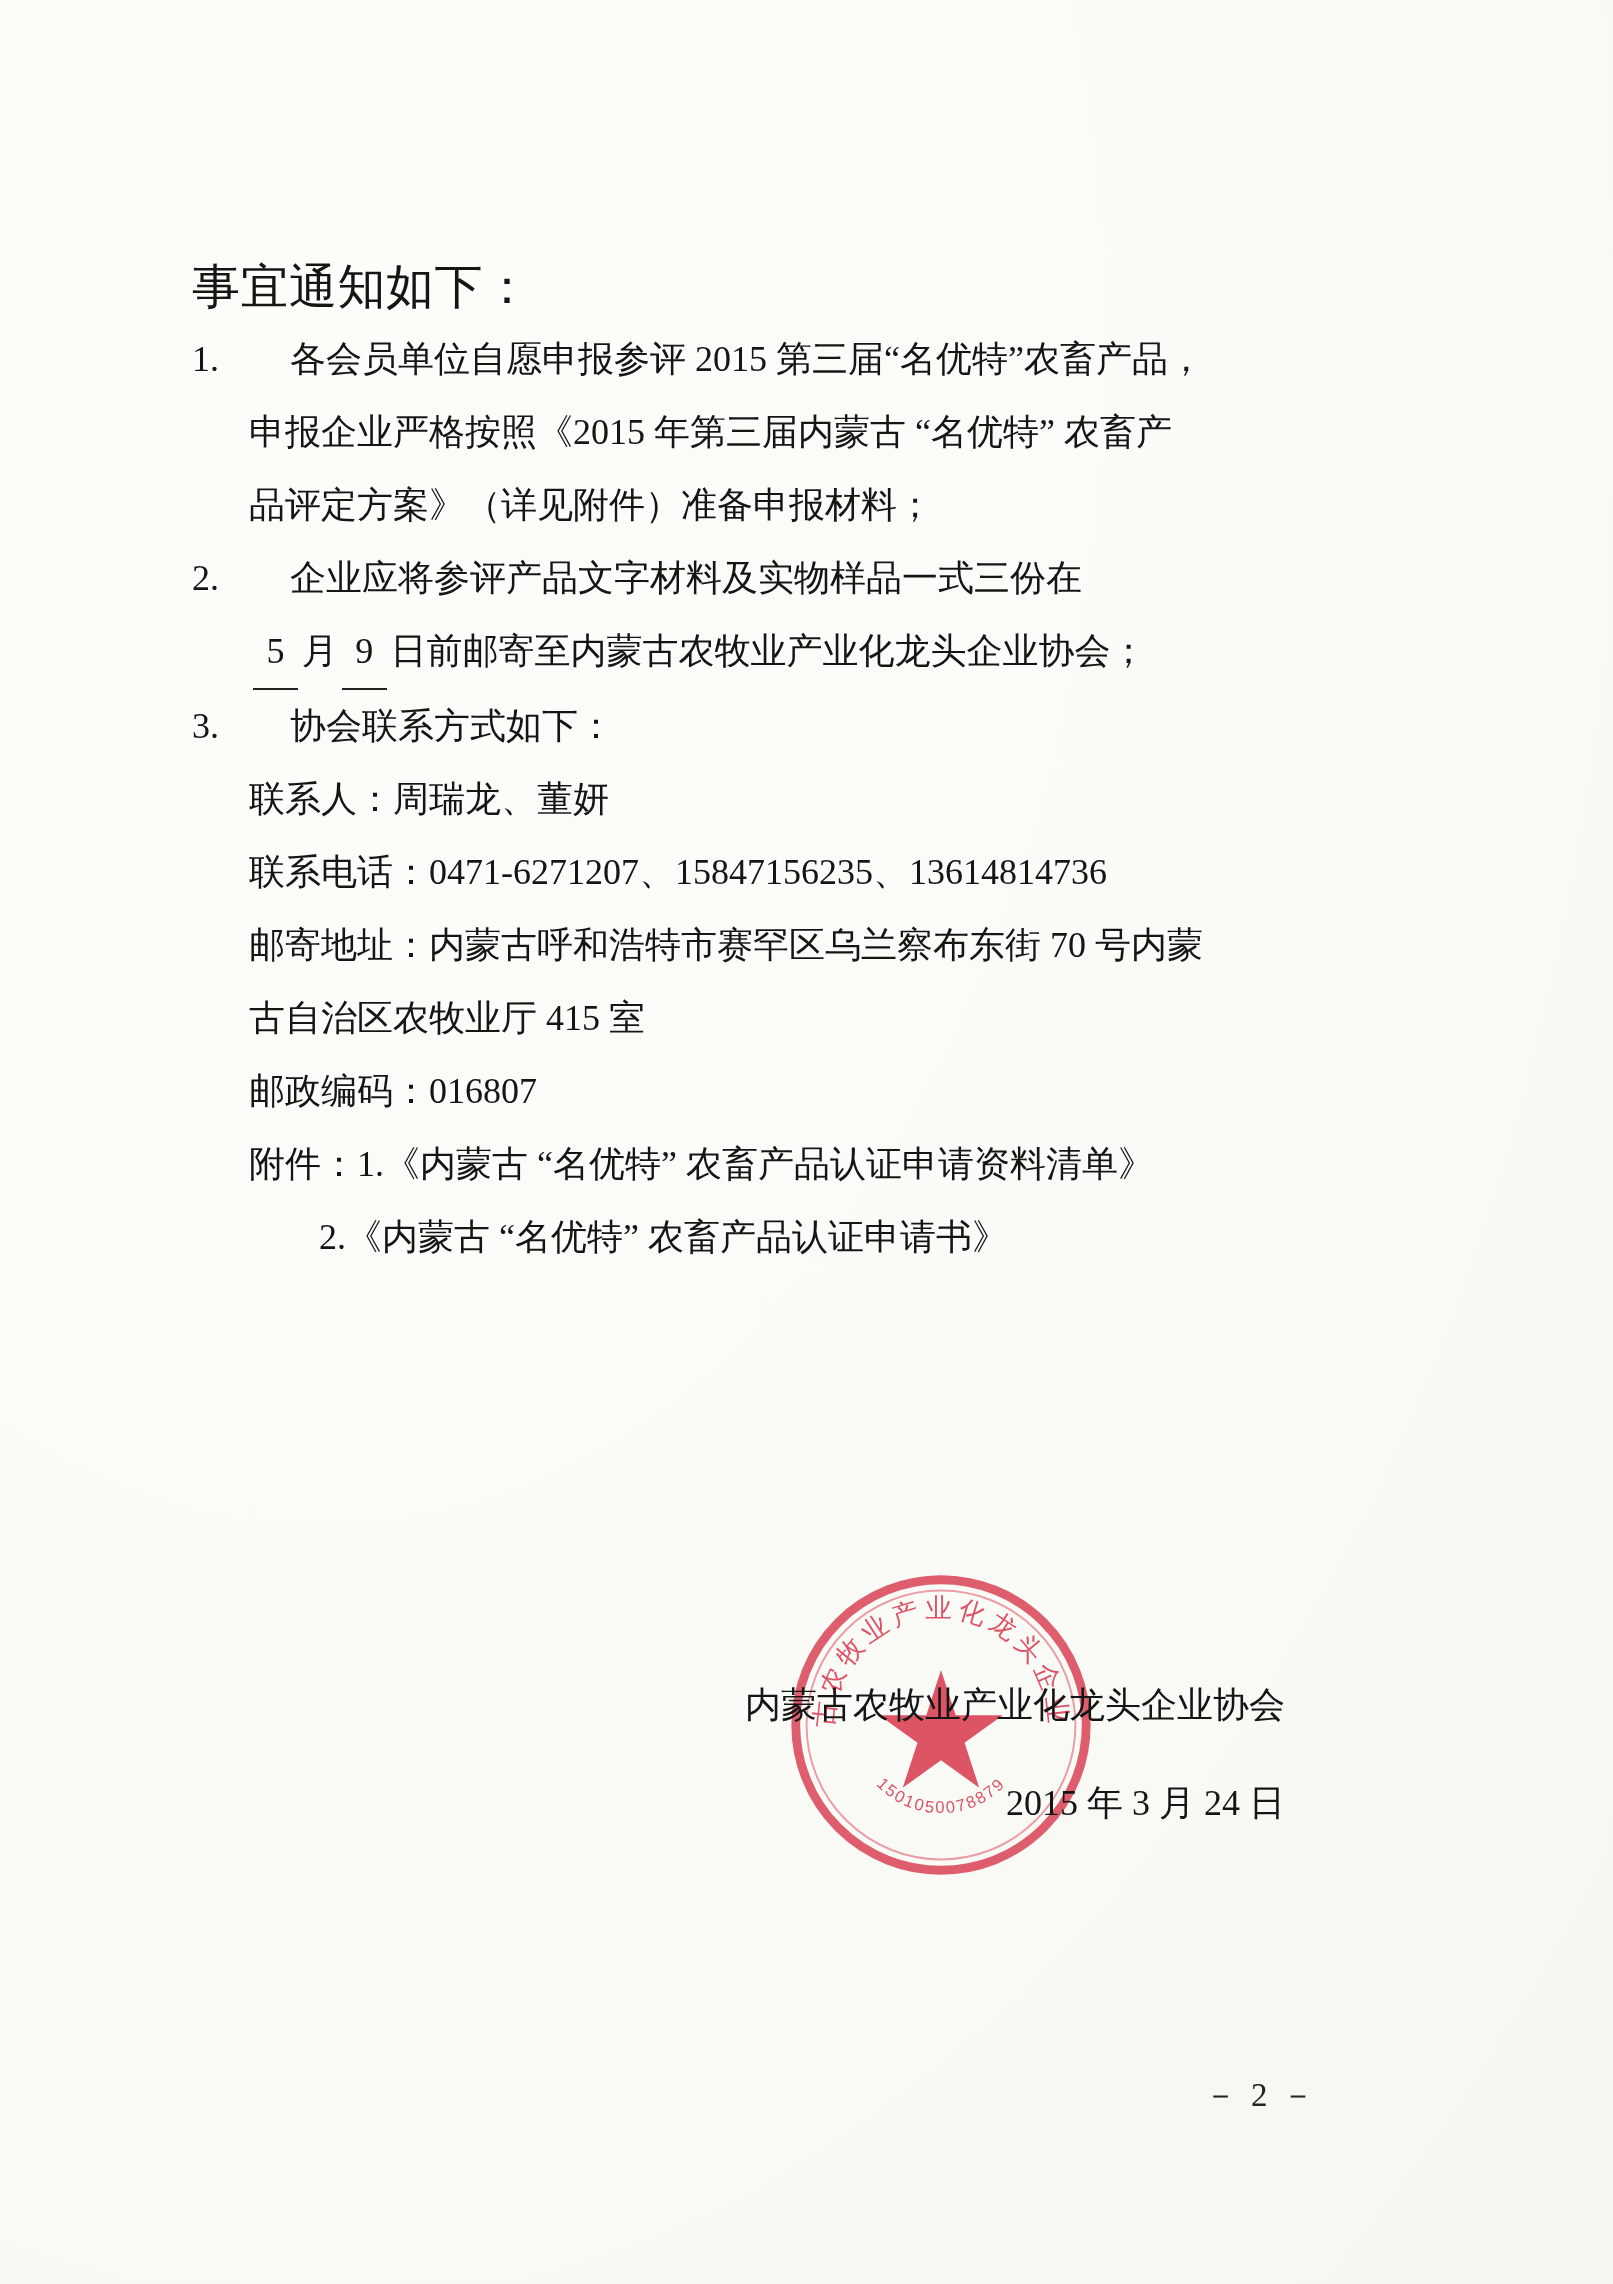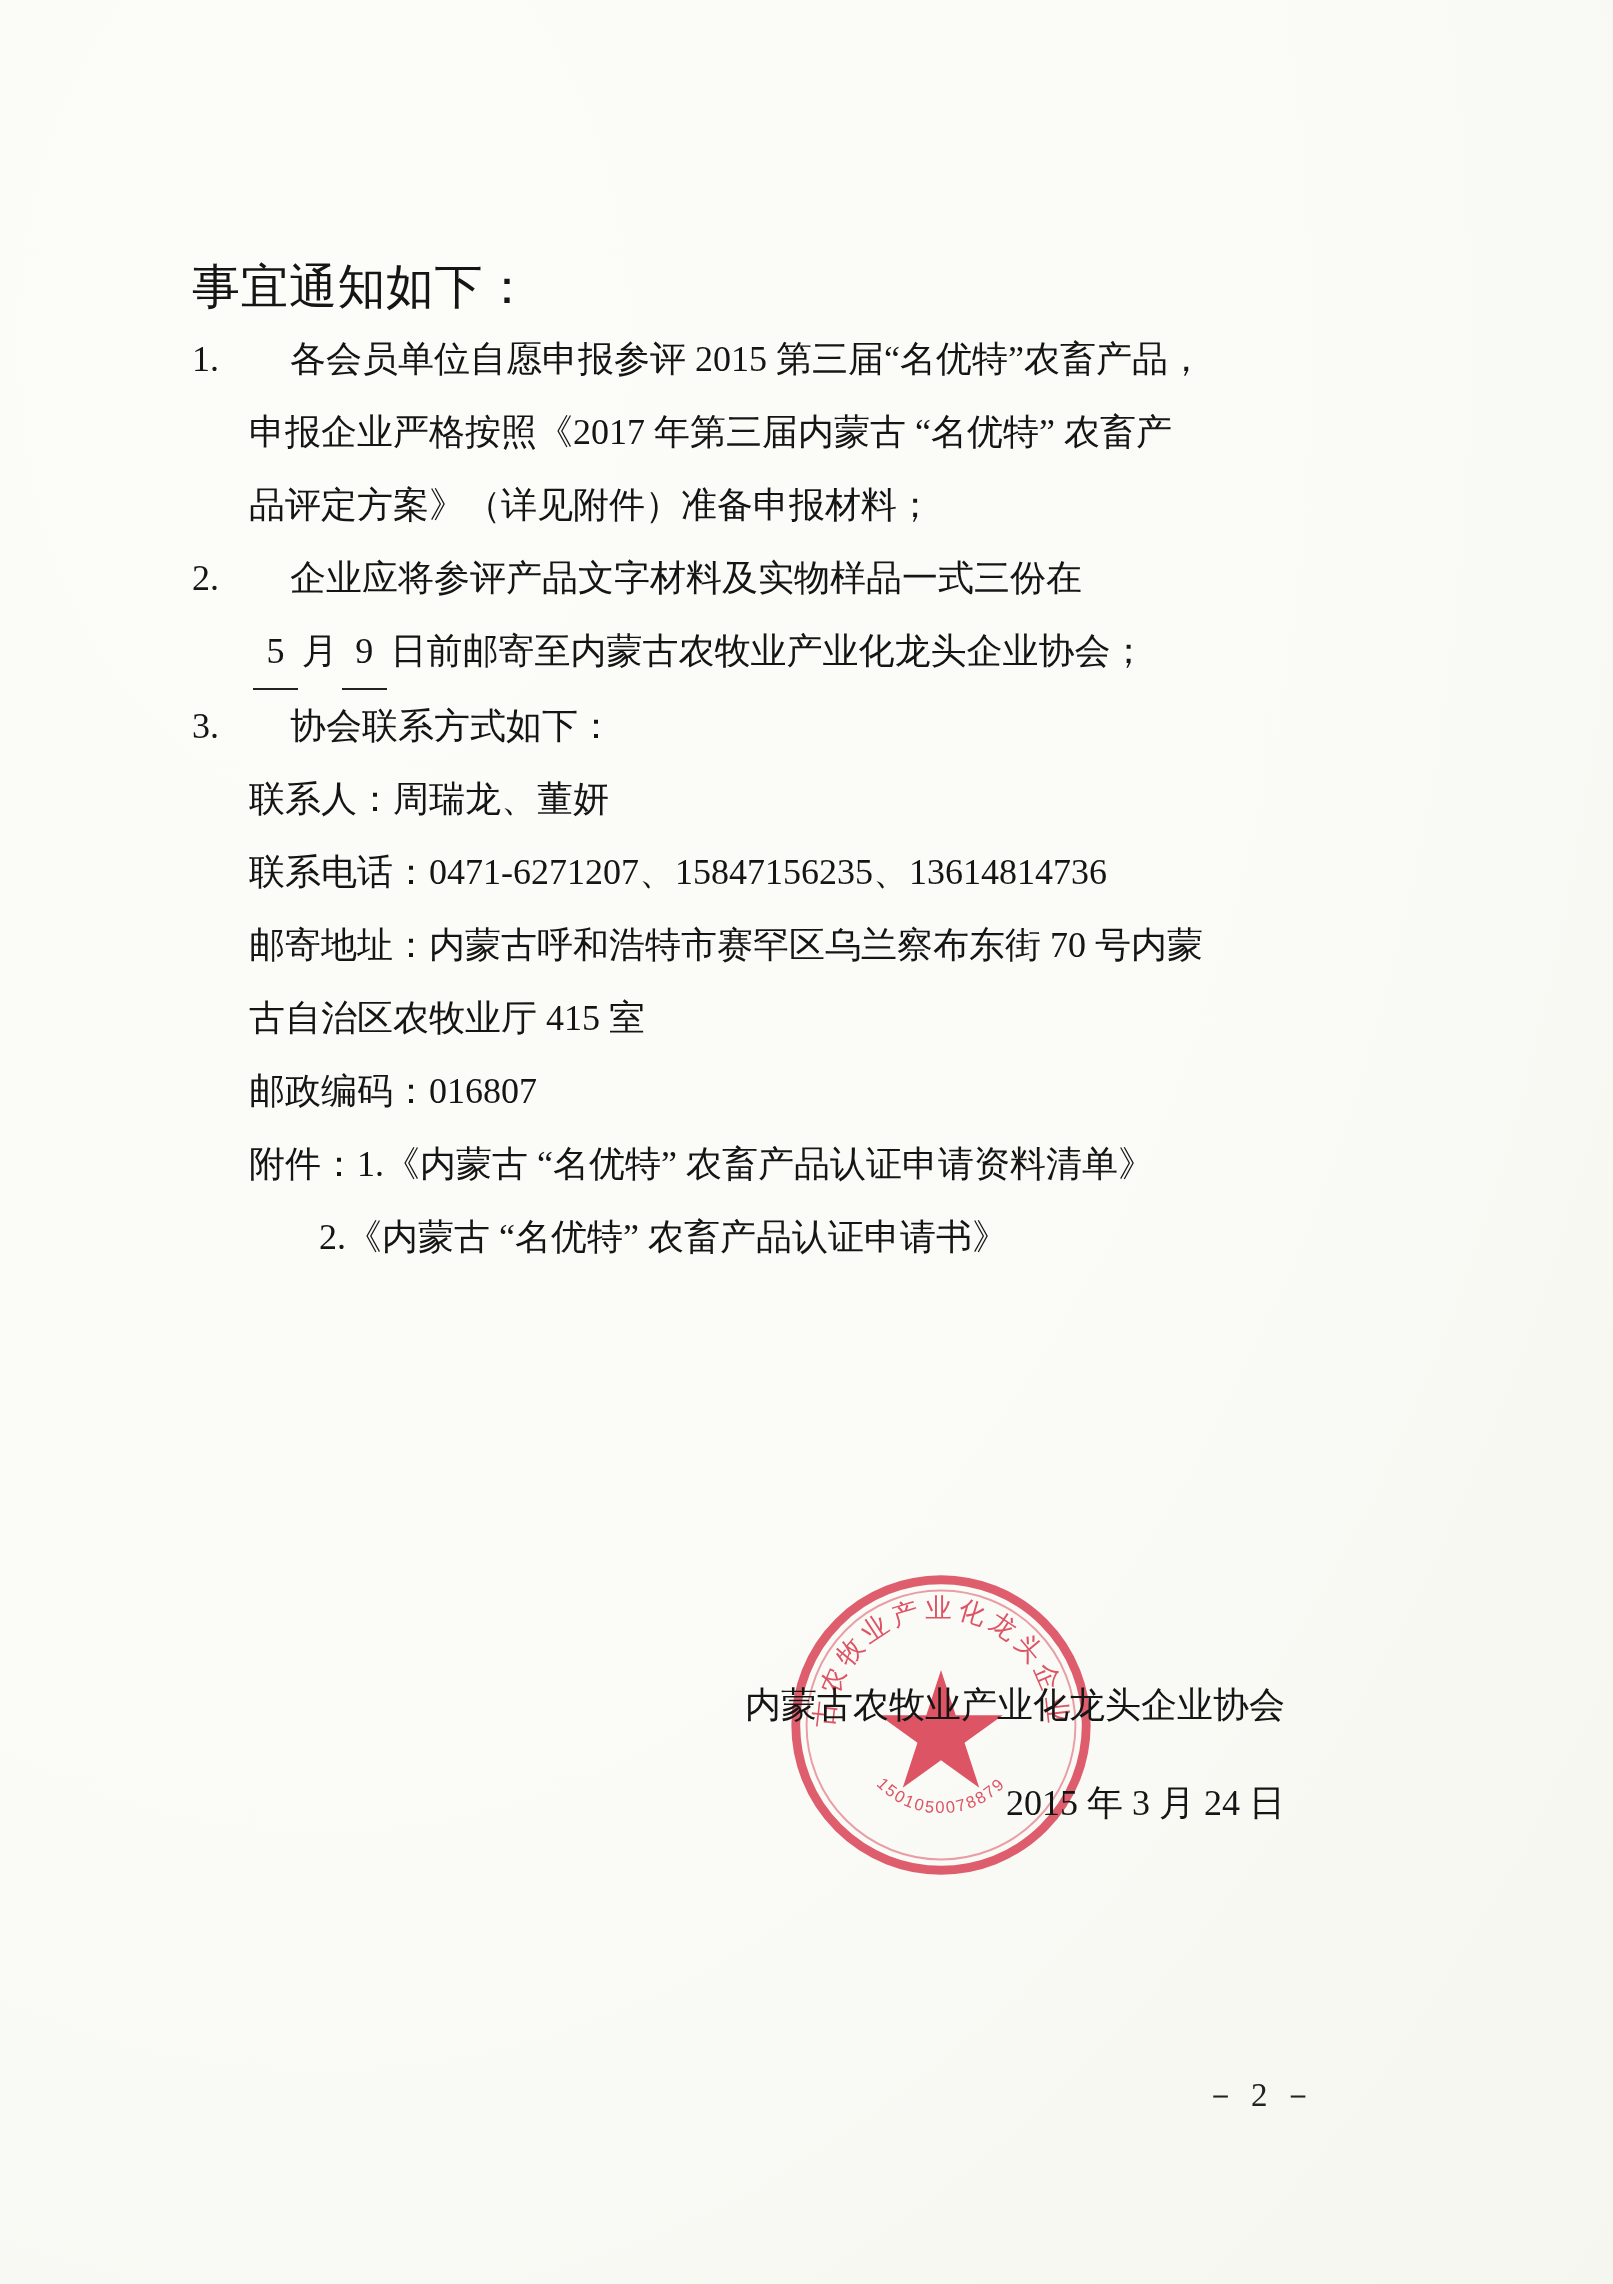--- a/index.html
+++ b/index.html
@@ -111,21 +111,21 @@
 <div class="page">
 
   <div class="content">
 
     <div class="line">事宜通知如下：</div>
 
     <div class="num-item">
       <div class="num">1.</div>
       <div class="num-text">各会员单位自愿申报参评 2015 第三届“名优特”农畜产品，</div>
     </div>
-    <div class="sub-line">申报企业严格按照《2017 年第三届内蒙古 “名优特” 农畜产</div>
+    <div class="sub-line">申报企业严格按照《2015 年第三届内蒙古 “名优特” 农畜产</div>
     <div class="sub-line">品评定方案》（详见附件）准备申报材料；</div>
 
     <div class="num-item">
       <div class="num">2.</div>
       <div class="num-text">企业应将参评产品文字材料及实物样品一式三份在</div>
     </div>
     <div class="sub-line">
       <span class="blank">5</span><span>月</span><span class="blank">9</span><span>日前邮寄至内蒙古农牧业产业化龙头企业协会；</span>
     </div>
 

